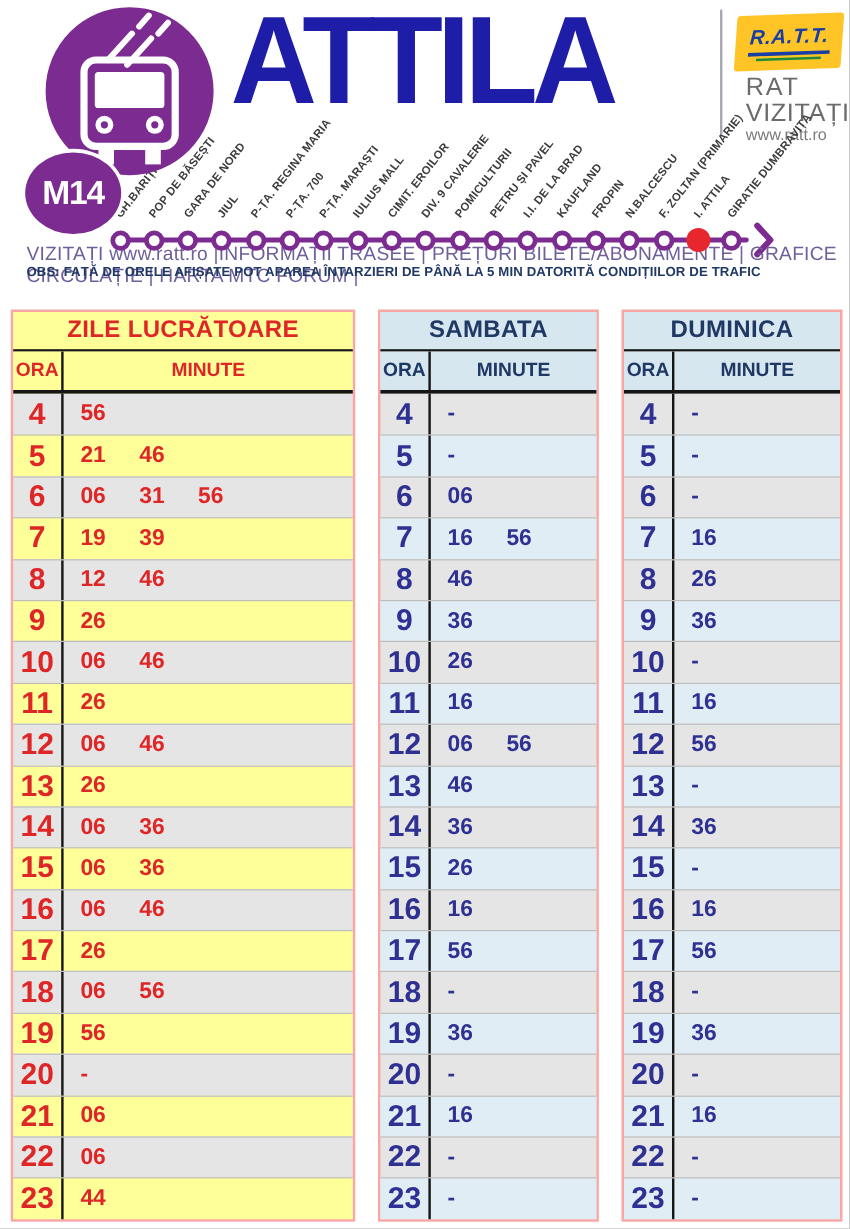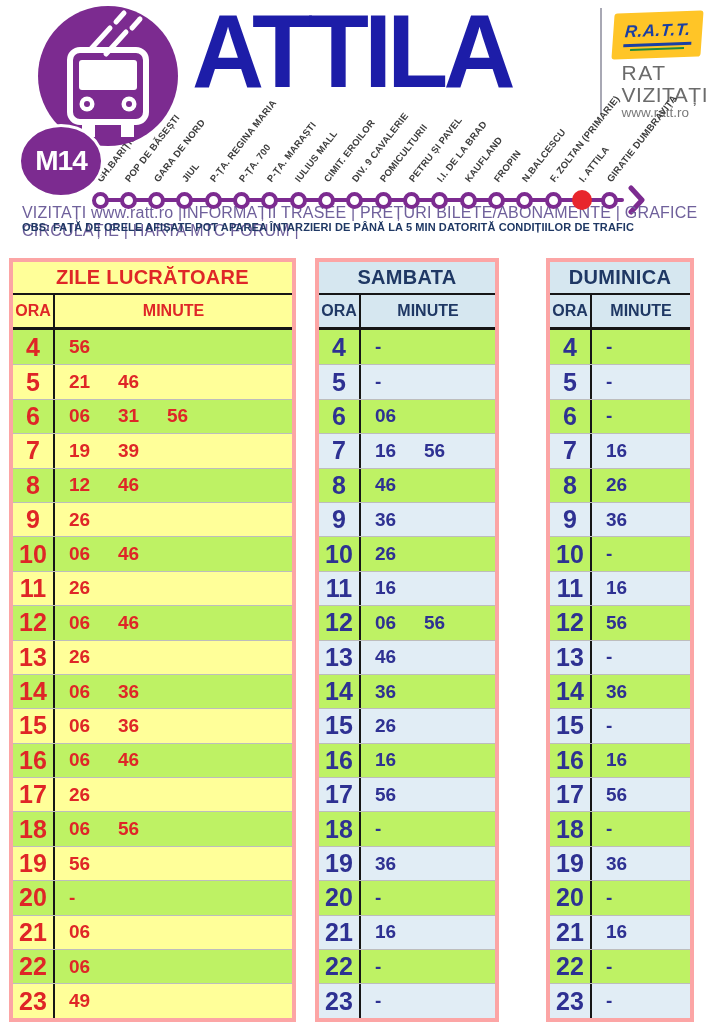--- a/index.html
+++ b/index.html
@@ -43,24 +43,24 @@
        transform:rotate(-52deg);white-space:nowrap;font-size:9.5px;font-weight:bold;
        color:var(--station-gray);letter-spacing:.2px;}
   .route-arrow{position:absolute;left:627px;top:185px;}
 
   
   .links{position:absolute;left:22px;top:204px;font-size:16px;color:var(--links-purple);letter-spacing:.2px;}
   .obs{position:absolute;left:22px;top:221px;font-size:11px;font-weight:bold;color:var(--navy);letter-spacing:.1px;}
 
   
   .timetables{position:absolute;left:0;top:0;width:708px;height:1024px;}
-  .tt{position:absolute;top:258px;box-sizing:border-box;border:4px solid #fca5a5;background:#bef264;}
+  .tt{position:absolute;top:258px;box-sizing:border-box;border:2px solid #fca5a5;background:#e5e5e5;}
   .timetables .tt:nth-child(1){left:9px;width:287px;}
   .timetables .tt:nth-child(2){left:315px;width:184px;}
-  .timetables .tt:nth-child(3){left:546px;width:148px;}
+  .timetables .tt:nth-child(3){left:518px;width:184px;}
   .tt-title{height:31px;border-bottom:2px solid #161616;display:flex;align-items:center;
        justify-content:center;font-weight:bold;font-size:20px;letter-spacing:.3px;}
   .tt-head{display:flex;height:32px;border-bottom:3px solid #161616;font-weight:bold;font-size:16px;}
   .c-ora{flex:0 0 42px;width:42px;box-sizing:border-box;border-right:2.5px solid #161616;
        display:flex;align-items:center;justify-content:center;}
   .c-min{flex:1;display:flex;align-items:center;padding-left:14px;}
   .head-min{justify-content:center;padding-left:0;}
   .tt-row{display:flex;height:34.4px;box-sizing:border-box;border-top:1px solid #bdbdbd;}
   .tt-head + .tt-row{border-top:none;}
   .tt-row .c-ora{font-size:25px;font-weight:bold;}
@@ -325,21 +325,21 @@
         </div>
         <div class="tt-row">
           <div class="c-ora">22</div>
           <div class="c-min">
             <span class="mv">06</span>
           </div>
         </div>
         <div class="tt-row alt">
           <div class="c-ora">23</div>
           <div class="c-min">
-            <span class="mv">49</span>
+            <span class="mv">44</span>
           </div>
         </div>
       </div>
       <div class="tt theme-blue">
         <div class="tt-title">SAMBATA</div>
         <div class="tt-head">
           <div class="c-ora">ORA</div>
           <div class="c-min head-min">MINUTE</div>
         </div>
         <div class="tt-row">

